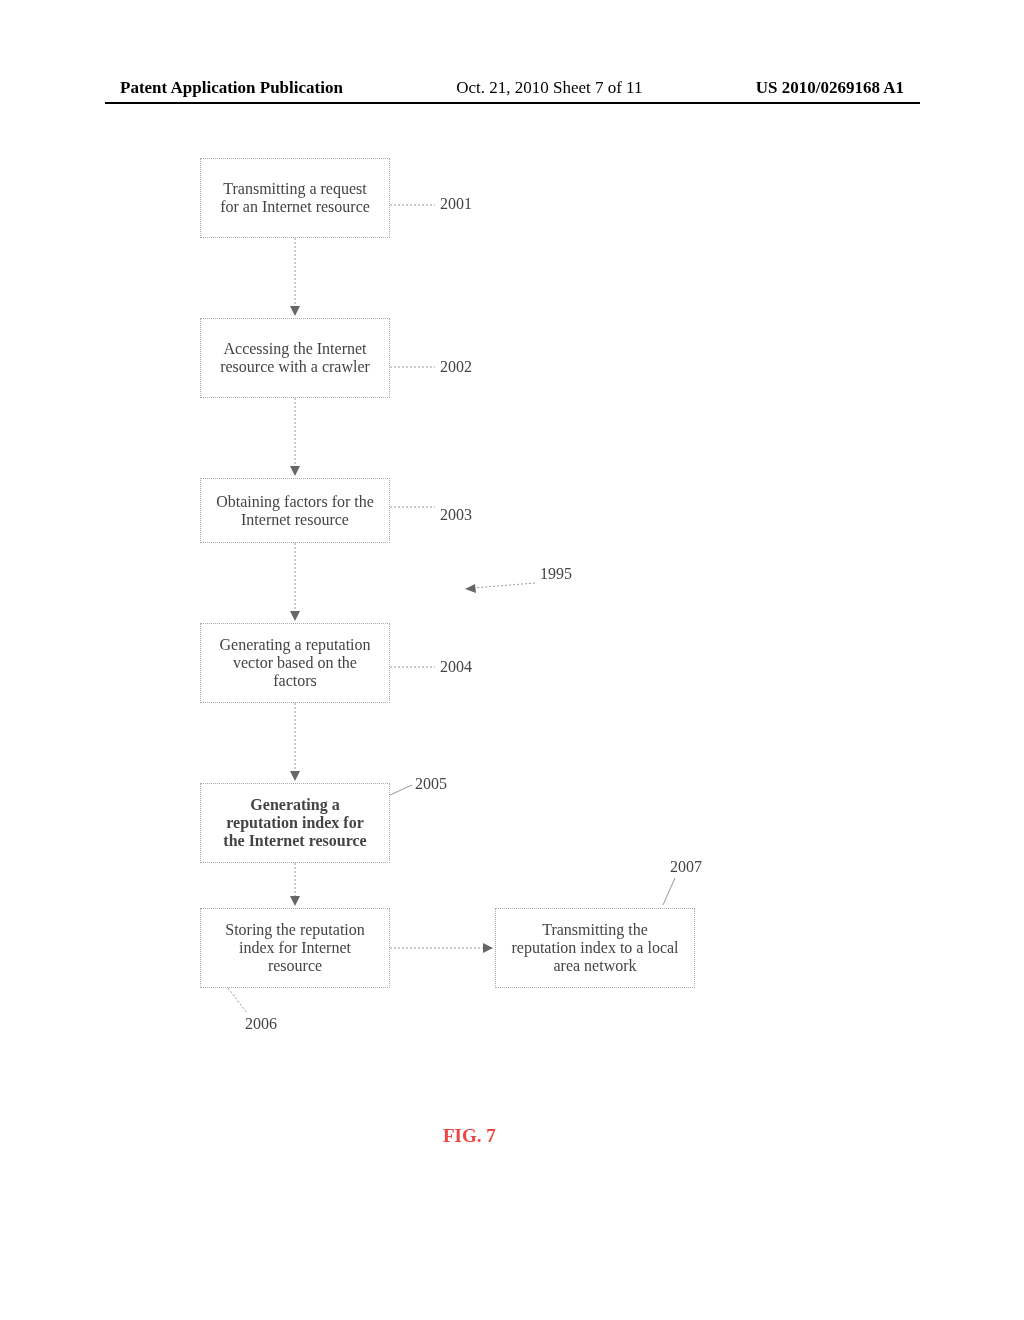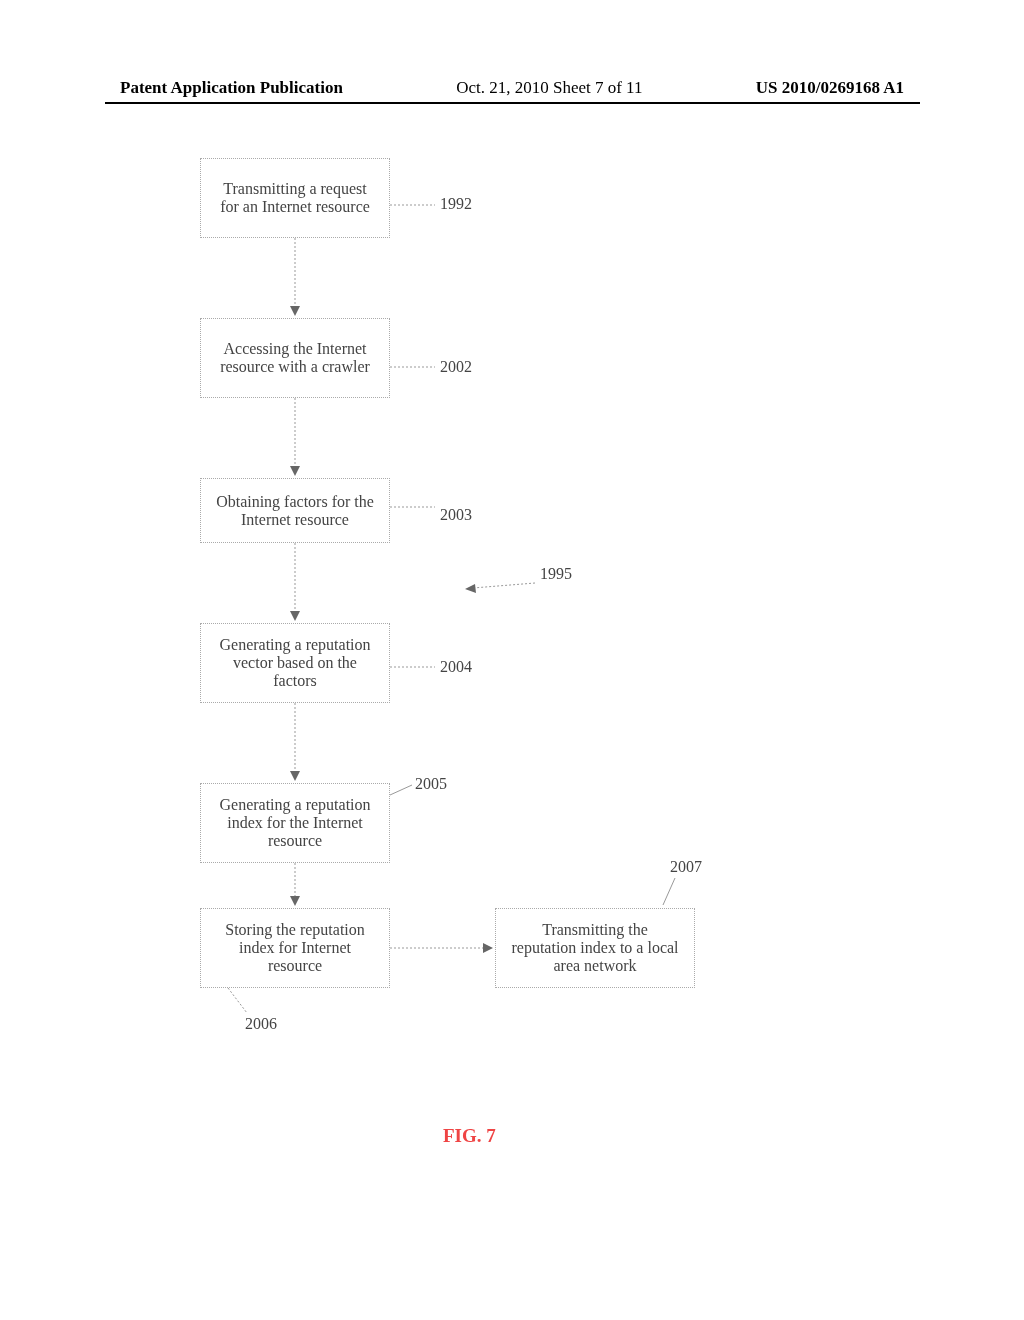--- a/index.html
+++ b/index.html
@@ -84,21 +84,21 @@
   <span class="header-center">Oct. 21, 2010  Sheet 7 of 11</span>
   <span class="header-right">US 2010/0269168 A1</span>
 </div>
 <div class="header-line"></div>
 
 <div class="diagram">
 
   <div class="box" style="left:200px; top:18px; width:190px; height:80px;">
     <span>Transmitting a request for an Internet resource</span>
   </div>
-  <div class="ref-label" style="left:440px; top:55px;">1992</div>
+  <div class="ref-label" style="left:440px; top:55px;">2001</div>
   <svg class="connector" style="left:390px; top:60px; width:50px; height:10px;">
     <line x1="0" y1="5" x2="45" y2="5" stroke="#999" stroke-width="1" stroke-dasharray="2,2"></line>
   </svg>
 
   <svg class="connector" style="left:290px; top:98px; width:20px; height:80px;">
     <line x1="5" y1="0" x2="5" y2="72" stroke="#999" stroke-width="1" stroke-dasharray="2,2"></line>
     <polygon points="5,78 0,68 10,68" fill="#666"></polygon>
   </svg>
 
   <div class="box" style="left:200px; top:178px; width:190px; height:80px;">
@@ -139,21 +139,21 @@
   <div class="ref-label" style="left:440px; top:518px;">2004</div>
   <svg class="connector" style="left:390px; top:522px; width:50px; height:10px;">
     <line x1="0" y1="5" x2="45" y2="5" stroke="#999" stroke-width="1" stroke-dasharray="2,2"></line>
   </svg>
 
   <svg class="connector" style="left:290px; top:563px; width:20px; height:80px;">
     <line x1="5" y1="0" x2="5" y2="72" stroke="#999" stroke-width="1" stroke-dasharray="2,2"></line>
     <polygon points="5,78 0,68 10,68" fill="#666"></polygon>
   </svg>
 
-  <div class="box" style="left:200px; top:643px; width:190px; height:80px;">
+  <div class="box" style="left:200px; top:643px; width:190px; height:80px;font-weight:bold;">
     <span>Generating a reputation index for the Internet resource</span>
   </div>
   <div class="ref-label" style="left:415px; top:635px;">2005</div>
   <svg class="connector" style="left:390px; top:643px; width:30px; height:15px;">
     <line x1="0" y1="12" x2="22" y2="2" stroke="#999" stroke-width="1"></line>
   </svg>
 
   <div class="ref-label" style="left:670px; top:718px;">2007</div>
   <svg class="connector" style="left:660px; top:735px; width:20px; height:35px;">
     <line x1="3" y1="30" x2="15" y2="3" stroke="#999" stroke-width="1"></line>

